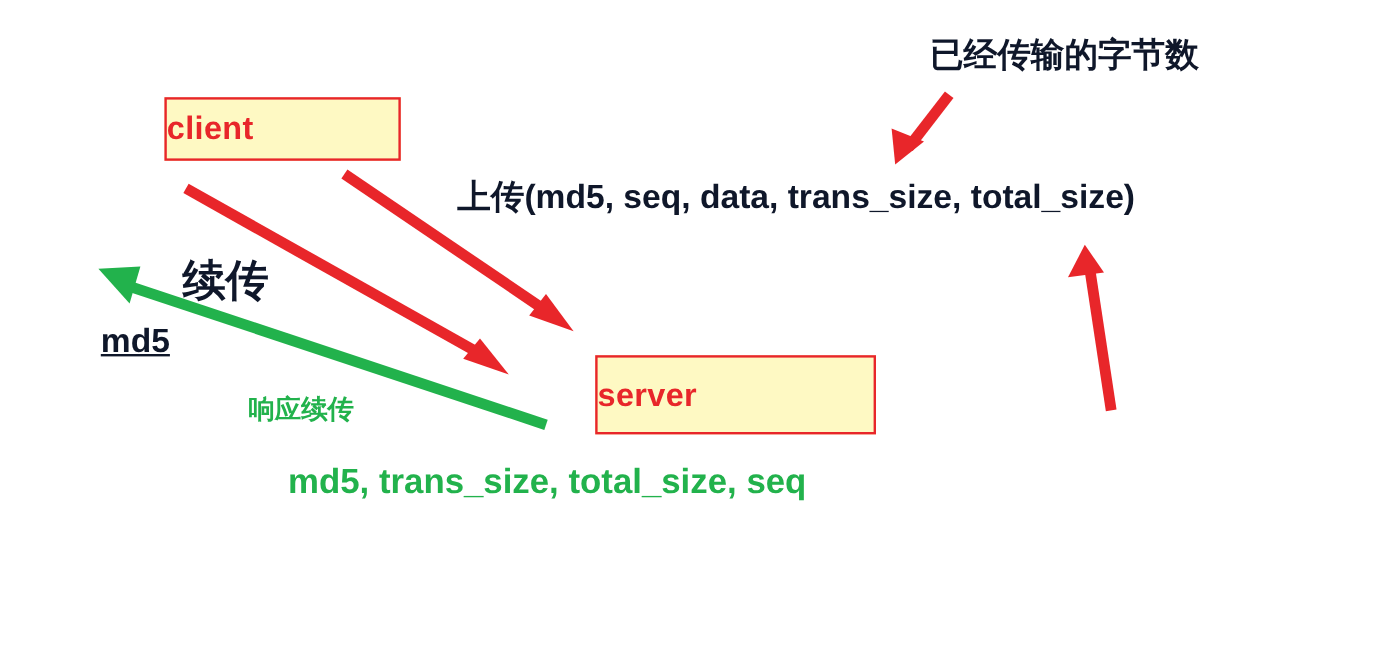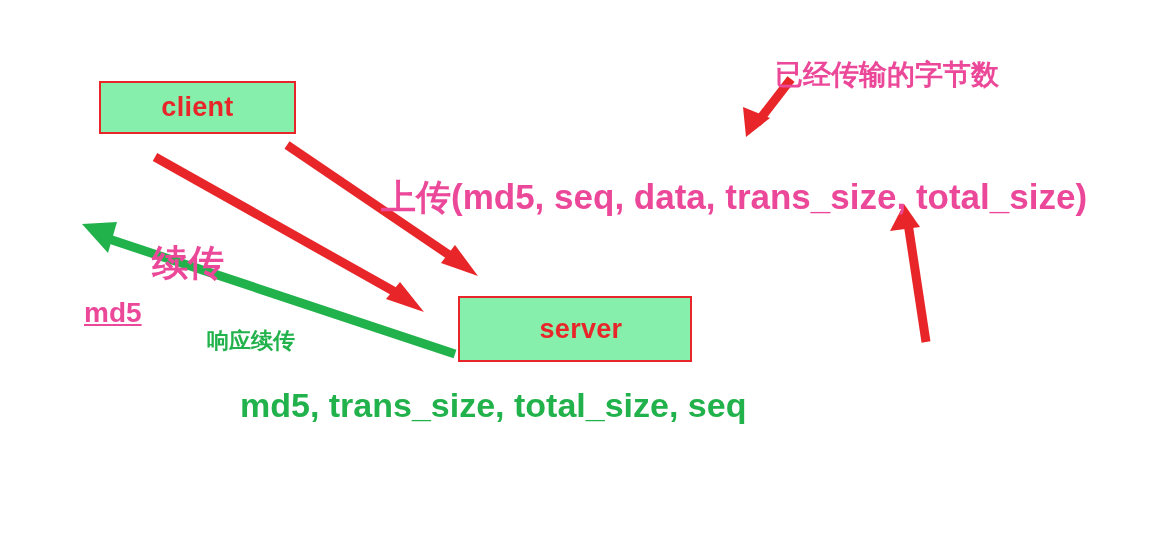--- a/index.html
+++ b/index.html
@@ -21,50 +21,50 @@
     position: absolute;
     left: 0;
     top: 0;
     width: 1167px;
     height: 541px;
   }
   .node-box {
     position: absolute;
     box-sizing: border-box;
     border: 2px solid #e8262a;
-    background: #86efac;
+    background: #fef9c3;
     display: flex;
     align-items: center;
-    justify-content: center;
+    margin-left: 38px;
   }
   .node-label {
     color: #e8262a;
     font-weight: bold;
     font-size: 27px;
     letter-spacing: 0.3px;
   }
   #client-box { left: 99px; top: 81px; width: 197px; height: 53px; }
-  #server-box { left: 458px; top: 296px; width: 234px; height: 66px; padding-left: 12px; }
+  #server-box { left: 458px; top: 296px; width: 234px; height: 66px; }
 
   .text-label {
     position: absolute;
     font-weight: bold;
     white-space: nowrap;
     line-height: 1;
   }
-  .red-text { color: #ec4899; margin-top: 29px; }
+  .red-text { color: #0f172a; }
   .green-text { color: #22b24c; }
 
-  #label-upload      { left: 381px; top: 150px;  font-size: 35px; }
+  #label-upload      { left: 381px; top: 150px;  font-size: 28px; }
   #label-transferred { left: 775px; top: 32px;   font-size: 28px; }
   #label-total       { left: 955px; top: 362px;  font-size: 28px; }
   #label-resume      { left: 152px; top: 216px;  font-size: 36px; }
   #label-md5         { left: 84px;  top: 270px;  font-size: 28px; text-decoration: underline; }
   #label-resume-resp { left: 207px; top: 330px;  font-size: 22px; }
-  #label-resp-params { left: 240px; top: 388px;  font-size: 34px; }
+  #label-resp-params { left: 240px; top: 388px;  font-size: 29px; }
 </style>
 </head>
 <body>
 
 <div id="canvas">
 
   <svg id="arrow-layer" viewBox="0 0 1167 541" xmlns="http://www.w3.org/2000/svg">
 
     <g>
       <line x1="155" y1="157" x2="404" y2="297" stroke="#e8262a" stroke-width="9" stroke-linecap="butt"></line>

